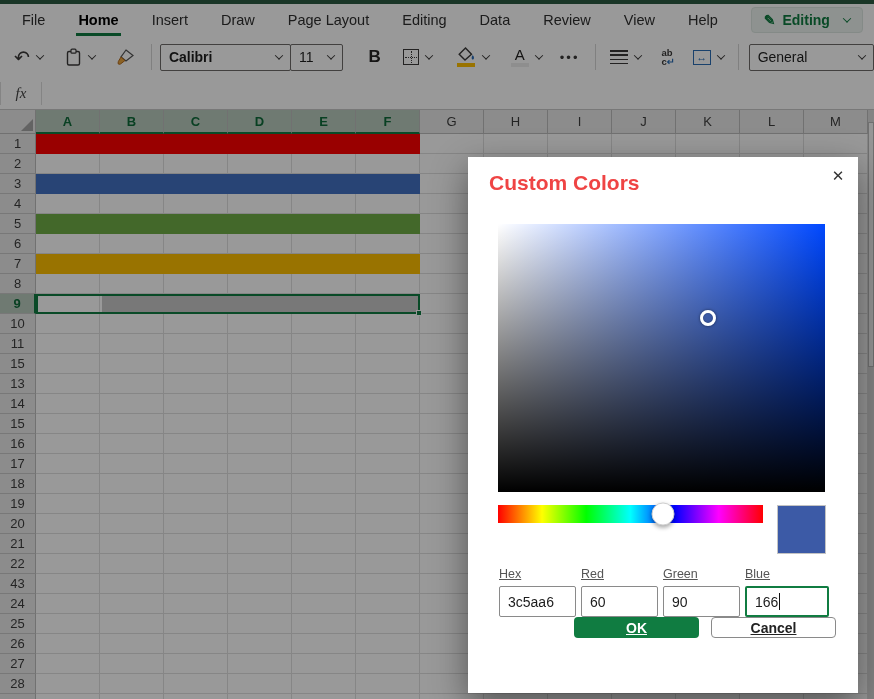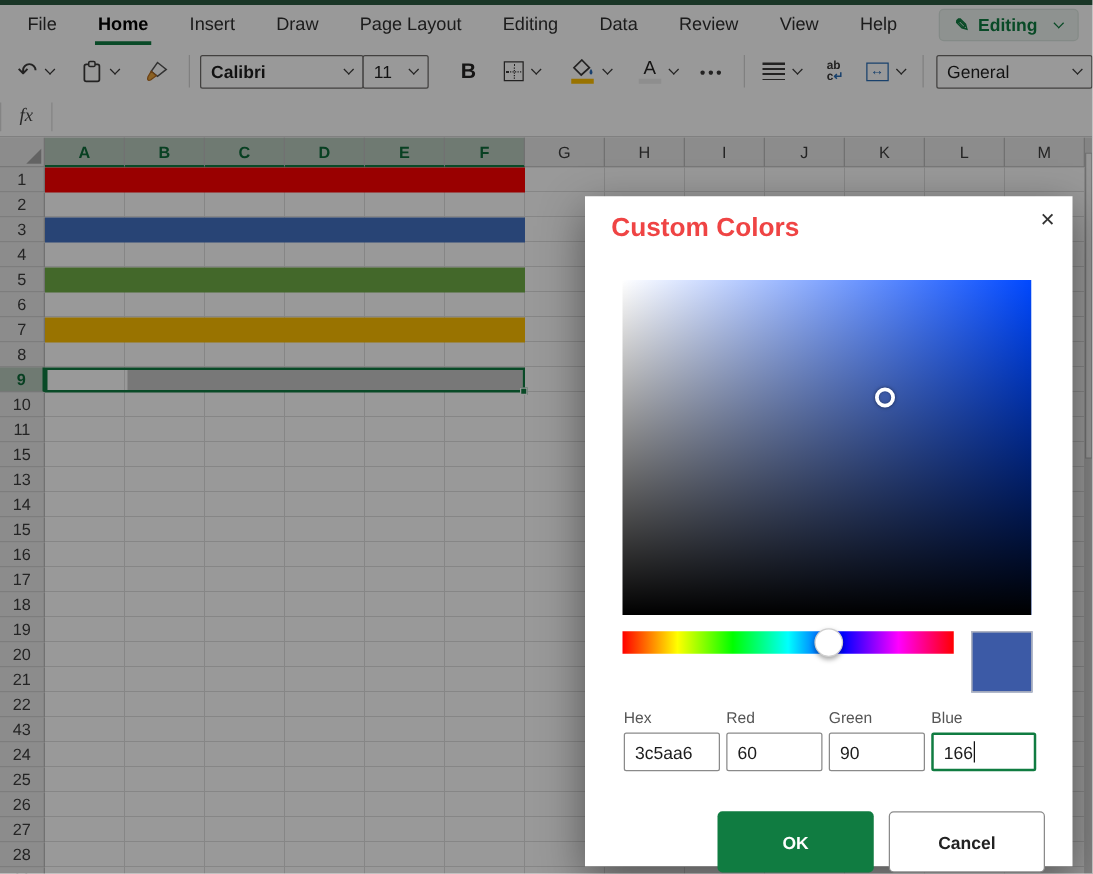--- a/index.html
+++ b/index.html
@@ -88,27 +88,27 @@
   .dlg-close { position:absolute; right:8px; top:7px; width:24px; height:24px; display:flex; align-items:center;
                justify-content:center; font-size:15px; color:#333; cursor:pointer; }
   .grad { position:absolute; left:30px; top:67px; width:327px; height:268px; cursor:crosshair; }
   .ring { position:absolute; width:16px; height:16px; border:3px solid #fff; border-radius:50%;
           box-shadow:0 0 3px rgba(0,0,0,.55), inset 0 0 2px rgba(0,0,0,.4); transform:translate(-50%,-50%); cursor:pointer; }
   .hue { position:absolute; left:30px; top:348px; width:265px; height:18px; cursor:pointer;
     background:linear-gradient(to right,#ff0000 0%,#ffff00 16.6%,#00ff00 33.3%,#00ffff 50%,#0000ff 66.6%,#ff00ff 83.3%,#ff0000 100%); }
   .knob { position:absolute; top:50%; width:23px; height:23px; background:#fff; border:1px solid #CFCFCF;
           border-radius:50%; box-shadow:0 2px 4px rgba(0,0,0,.35); transform:translate(-50%,-50%); cursor:grab; }
   .swatch { position:absolute; left:309px; top:348px; width:49px; height:49px; border:1px solid #C3C3C3; }
-  .flabel { position:absolute; top:410px; font-size:12.5px; color:#555; }
+  .flabel { position:absolute; top:410px; font-size:12.5px; color:#555;text-decoration:underline; }
   .finput { position:absolute; top:429px; height:31px; border:1px solid #8A8A8A; border-radius:2px;
             font-size:14px; padding:0 8px; font-family:inherit; color:#1c1c1c; width:77px; outline:none; }
   .finput.focused { border:2px solid #107C41; }
   .caret { position:absolute; left:311px; top:436px; width:1px; height:17px; background:#111; }
-  .dlg-btn { position:absolute; top:492px; width:125px; height:49px; border-radius:4px; font-size:14px;
-             font-weight:bold; font-family:inherit; cursor:pointer; }
+  .dlg-btn { position:absolute; top:460px; width:125px; height:21px; border-radius:4px; font-size:14px;
+             font-weight:bold; font-family:inherit; cursor:pointer;text-decoration:underline; }
   .btn-ok { left:106px; background:#107C41; color:#fff; border:none; }
   .btn-cancel { left:243px; background:#fff; color:#222; border:1px solid #8A8A8A; }
 </style>
 </head>
 <body>
 
 <div class="topstrip"></div>
 
 <div class="menubar">
   <div class="tab">File</div>

